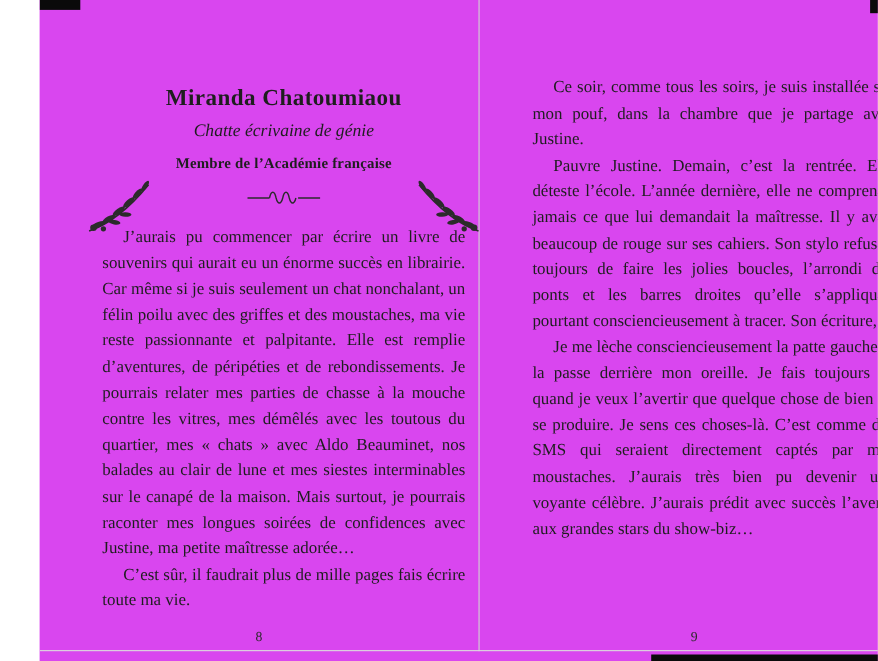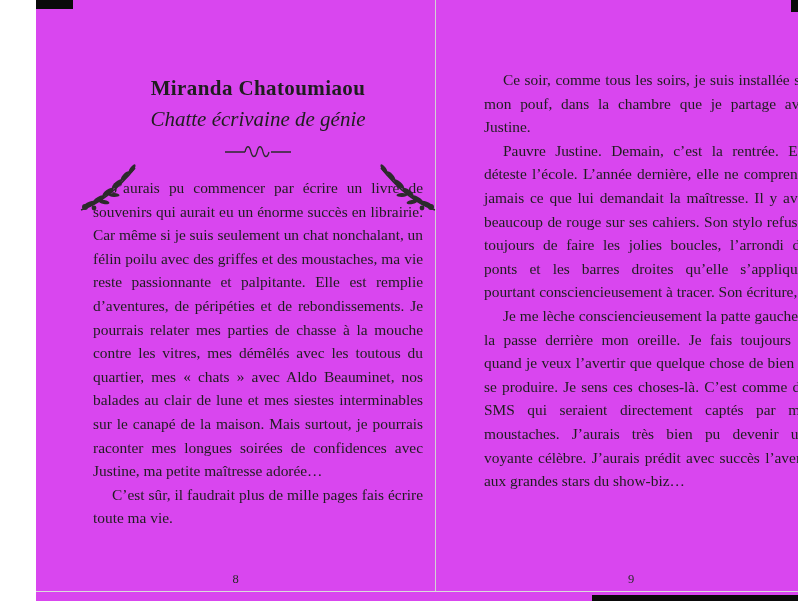--- a/index.html
+++ b/index.html
@@ -38,21 +38,21 @@
   .chapter-header { position: relative; text-align: center; }
   .title {
     margin-top: 76px;
     font-size: 21px;
     font-weight: 700;
     letter-spacing: 0.4px;
     line-height: 25px;
   }
   .subtitle {
     margin-top: 9px;
-    font-size: 21px;
+    font-size: 16px;
     font-style: italic;
     line-height: 19px;
   }
   .affiliation {
     margin-top: 11px;
     font-size: 13.5px;
     font-weight: 700;
     letter-spacing: 0.2px;
     line-height: 17px;
   }
@@ -132,20 +132,21 @@
             <ellipse cx="27" cy="40" rx="5.5" ry="2.1" transform="rotate(10 27 40)"></ellipse>
             <ellipse cx="37" cy="33" rx="5.5" ry="2.1" transform="rotate(2 37 33)"></ellipse>
             <circle cx="8" cy="45" r="3"></circle>
             <circle cx="17" cy="46" r="2.4"></circle>
           </g>
         </svg>
       </span>
 
       <div class="title">Miranda Chatoumiaou</div>
       <div class="subtitle">Chatte écrivaine de génie</div>
+      <div class="affiliation">Membre de l’Académie française</div>
 
       <div class="divider-ornament">
         <svg viewBox="0 0 70 16" width="70" height="16" aria-hidden="true">
           <line class="ink-stroke" stroke-width="1.5" x1="2" y1="8" x2="22" y2="8"></line>
           <line class="ink-stroke" stroke-width="1.5" x1="48" y1="8" x2="68" y2="8"></line>
           <path class="ink-stroke" stroke-width="1.3" d="M22 8 c1.5 -7 4.5 -7 6 0 c1.5 6 4.5 6 6 0 c1.5 -7 4.5 -7 6 0 c1.5 6 4.5 6 6 0"></path>
         </svg>
       </div>
     </div>
 

